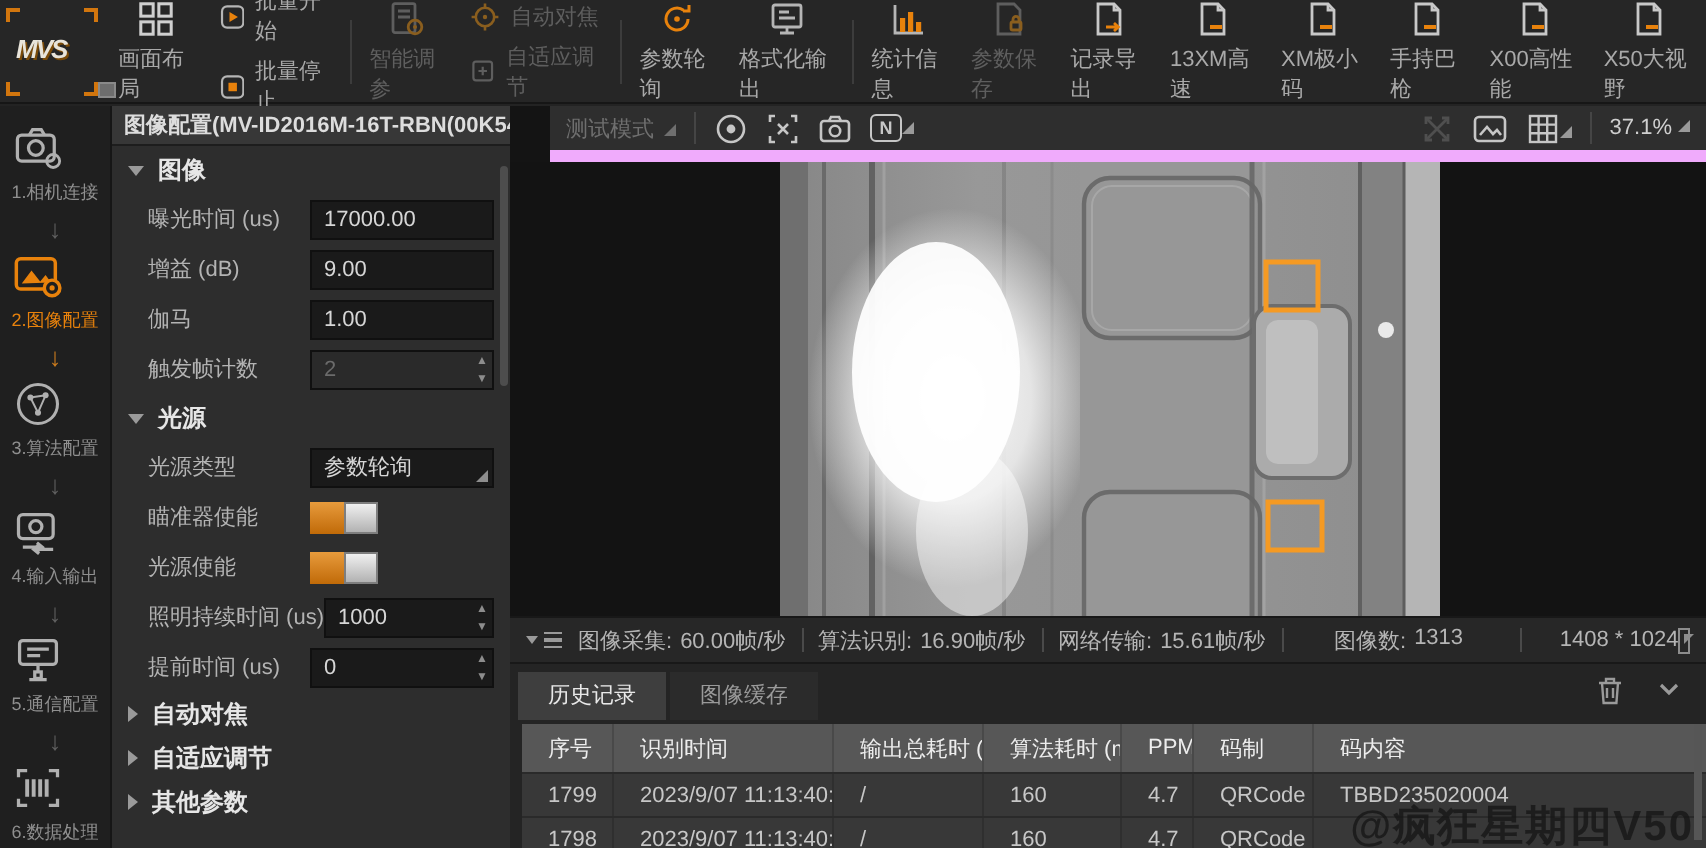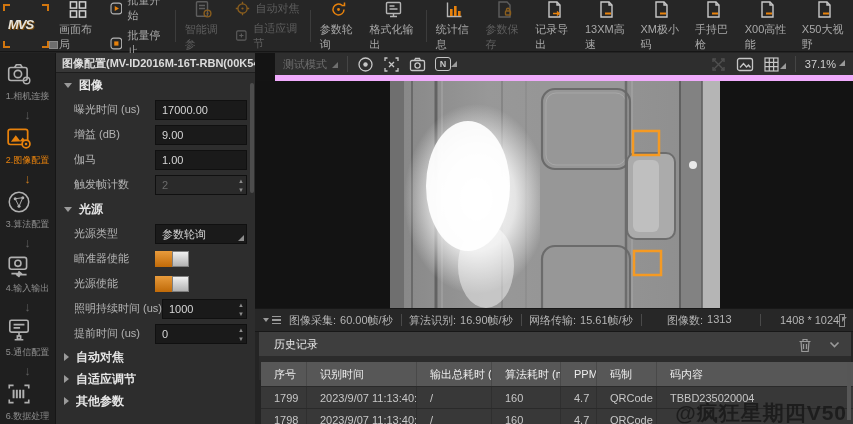--- a/index.html
+++ b/index.html
@@ -94,21 +94,21 @@
   .menu-ico .tri { width:0; height:0; border-left:3.5px solid transparent; border-right:3.5px solid transparent;
     border-top:4px solid #9a9a9a; }
   .menu-ico .bars { display:flex; flex-direction:column; gap:2px; }
   .menu-ico .bars i { display:block; width:9px; height:1.4px; background:#9a9a9a; }
   .expand-ico { margin-left:auto; width:13px; height:13px; border:1px solid #8d8d8d; position:relative; cursor:pointer; }
   .expand-ico::after { content:""; position:absolute; left:2px; top:2px; width:0; height:0;
     border-top:5px solid #8d8d8d; border-right:5px solid transparent; }
 
   
   .history { position:relative; height:92px; background:#242424; overflow:hidden; }
-  .tabs { display:flex; height:28px; padding-left:4px;flex-direction:column; }
+  .tabs { display:flex; align-items:flex-end; height:28px; padding-left:4px; }
   .tab { height:24px; line-height:24px; padding:0 15px; font-size:11px; color:#9a9a9a;
     background:#2b2b2b; margin-right:2px; cursor:pointer; }
   .tab.active { background:#3e3e3e; color:#e8e8e8; }
   .tab-actions { position:absolute; right:12px; top:6px; display:flex; gap:16px; color:#9a9a9a; }
   .tab-actions > * { cursor:pointer; }
   .table { position:absolute; left:6px; top:30px; width:839px; }
   .thead { display:flex; height:24px; background:#575757; color:#ededed; font-size:11px; }
   .th, .td { display:flex; align-items:center; padding-left:13px; white-space:nowrap; overflow:hidden; }
   .th { border-right:1px solid #494949; }
   .td { border-right:1px solid #2f2f2f; }

